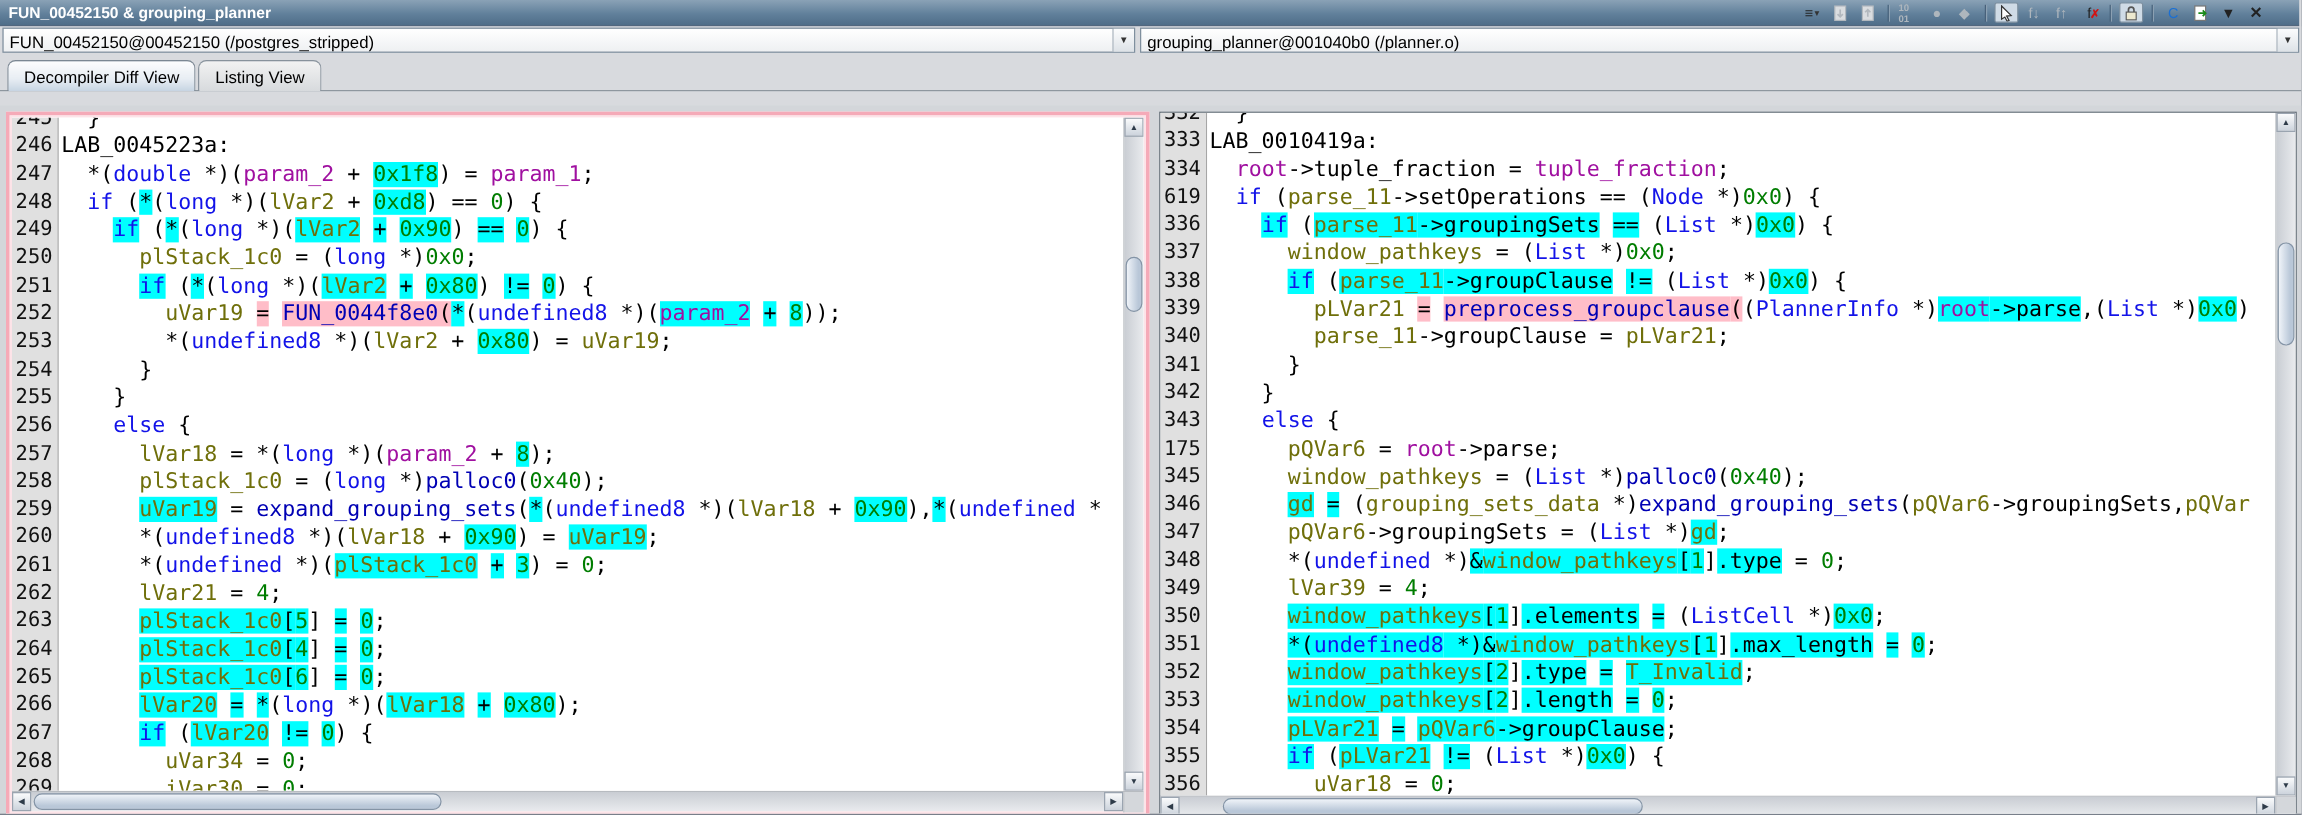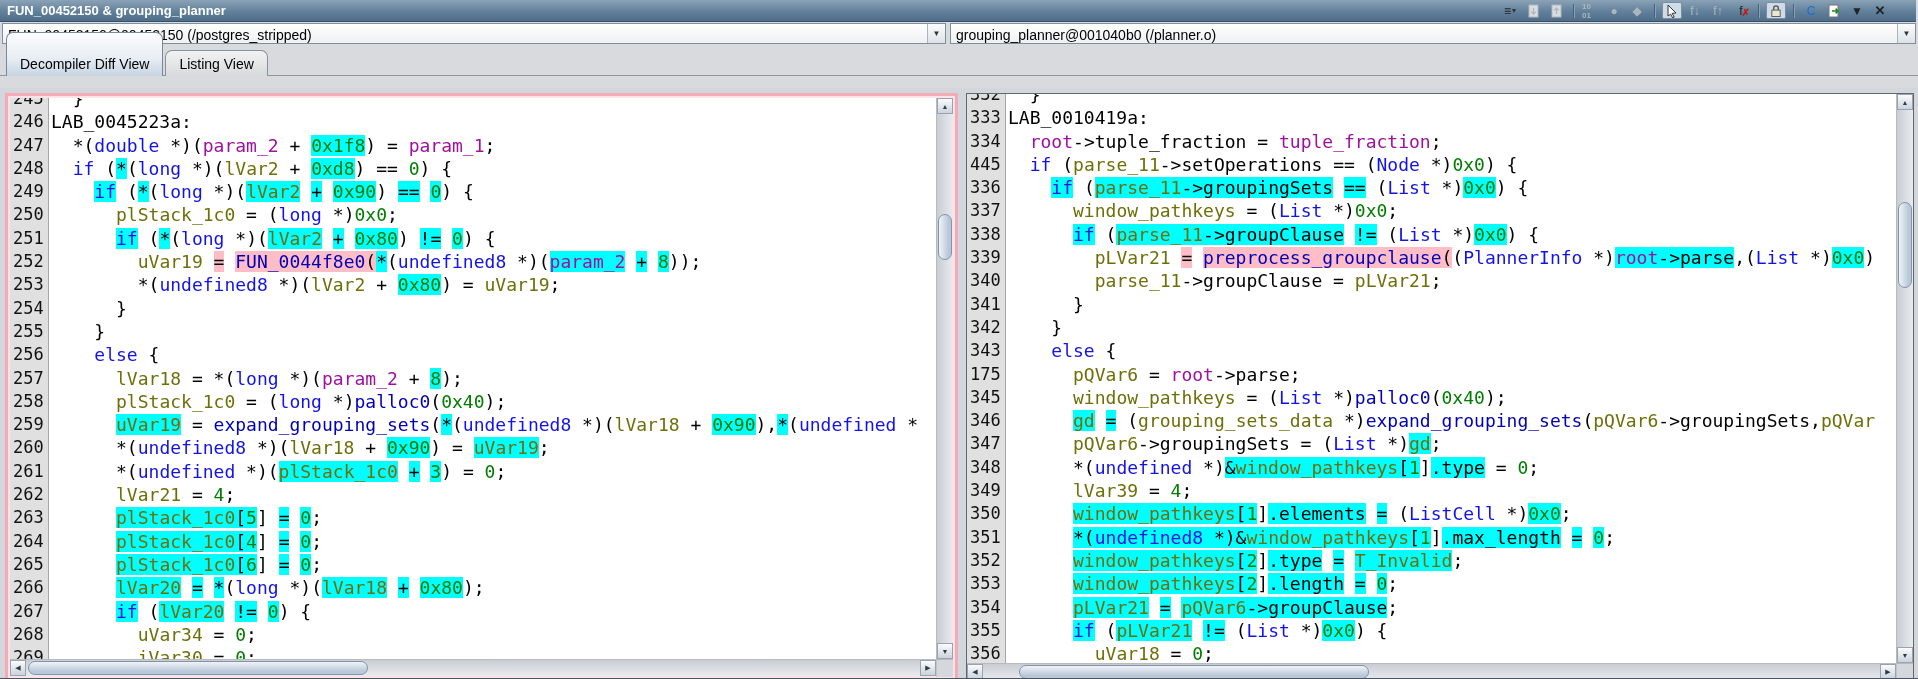--- a/index.html
+++ b/index.html
@@ -30,21 +30,21 @@
   .combo-left{left:2px;width:944px;}
   .combo-right{left:950px;width:966px;}
   .combo-text{font-size:14px;color:#000;padding-left:5px;white-space:nowrap;overflow:hidden;flex:1;}
   .combo-arrow{width:17px;height:100%;display:flex;align-items:center;justify-content:center;
                font-size:8px;color:#333;border-left:1px solid #aab4bd;background:linear-gradient(#fbfcfd,#dde2e7);}
   
   .tabbar{position:absolute;left:0;top:46px;width:1918px;height:30px;border-bottom:1px solid #8e979f;
           display:flex;align-items:flex-end;padding-left:6px;box-sizing:border-box;background:#d8dade;}
   .tab{font-size:14px;color:#000;padding:5px 13px 4px 13px;border:1px solid #88929c;border-bottom:none;
        border-radius:7px 7px 0 0;margin-right:2px;background:linear-gradient(#f2f2f2,#d7dadd);position:relative;top:1px;}
-  .tab.active{background:linear-gradient(#fdfdfe 0%,#e7edf3 60%,#c6d4e2 100%);padding-top:23px;border-color:#7b8793;}
+  .tab.active{background:linear-gradient(#fdfdfe 0%,#e7edf3 60%,#c6d4e2 100%);padding-top:5px;border-color:#7b8793;}
   
   .main{position:absolute;left:0;top:76px;width:1918px;height:603px;background:#d3d6da;margin-top:12px;}
   .panel{position:absolute;top:5px;height:588px;background:#ffffff;box-sizing:border-box;display:flex;flex-direction:column;}
   .panel-left{left:5px;width:953px;border:3px solid #f5aab8;box-shadow:inset 0 0 0 2px #fde3e8;padding:2px;}
   .panel-right{left:966px;width:948px;border:1px solid #5d6872;}
   .pbody{display:flex;flex:1;overflow:hidden;}
   .gutter{width:39px;background:#e0e0e0;border-right:1px solid #a6a6a6;overflow:hidden;box-sizing:border-box;flex:none;}
   .gutter-inner,.code-inner{margin-top:-11px;}
   .ln{height:23.3px;line-height:23.3px;font-family:"DejaVu Sans Mono",monospace;font-size:17px;color:#111;
       padding-left:3px;white-space:pre;}
@@ -228,21 +228,21 @@
       </div>
     </div>
 
     <div class="panel panel-right">
       <div class="pbody">
         <div class="gutter">
           <div class="gutter-inner" id="gutter-right">
               <div class="ln">332</div>
               <div class="ln">333</div>
               <div class="ln">334</div>
-              <div class="ln">445</div>
+              <div class="ln">619</div>
               <div class="ln">336</div>
               <div class="ln">337</div>
               <div class="ln">338</div>
               <div class="ln">339</div>
               <div class="ln">340</div>
               <div class="ln">341</div>
               <div class="ln">342</div>
               <div class="ln">343</div>
               <div class="ln">175</div>
               <div class="ln">345</div>

